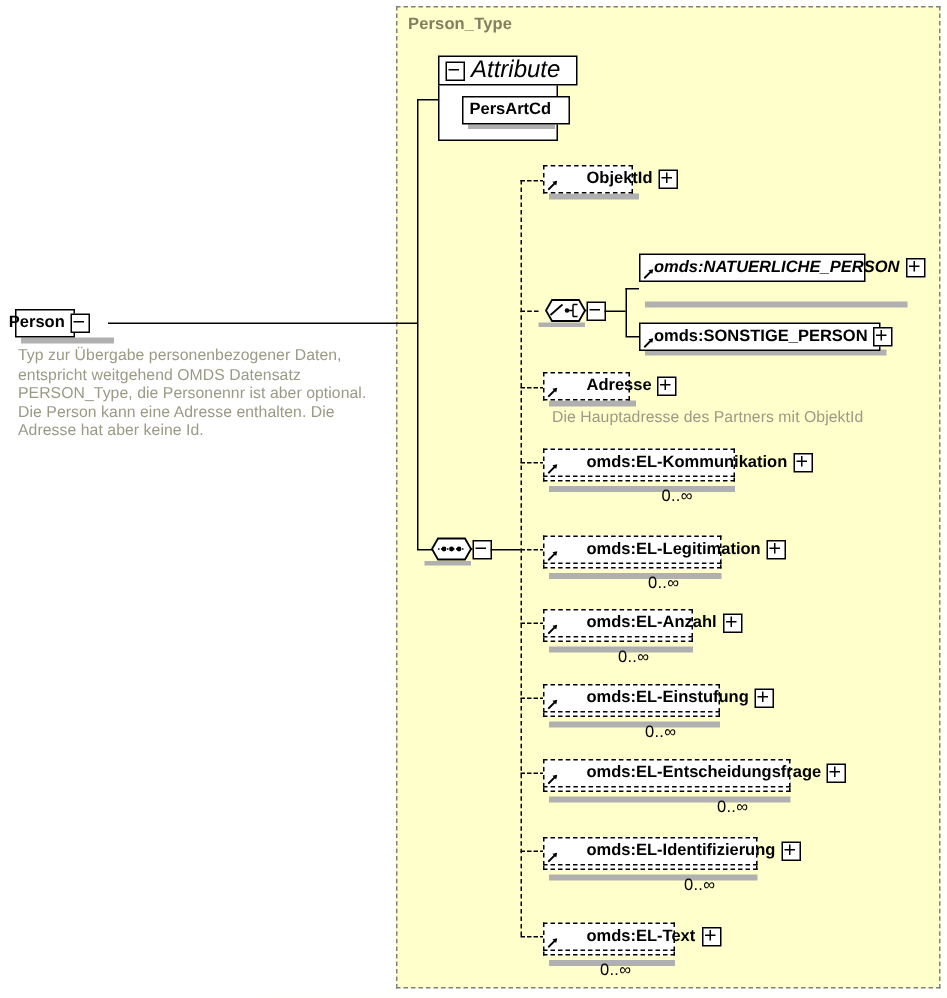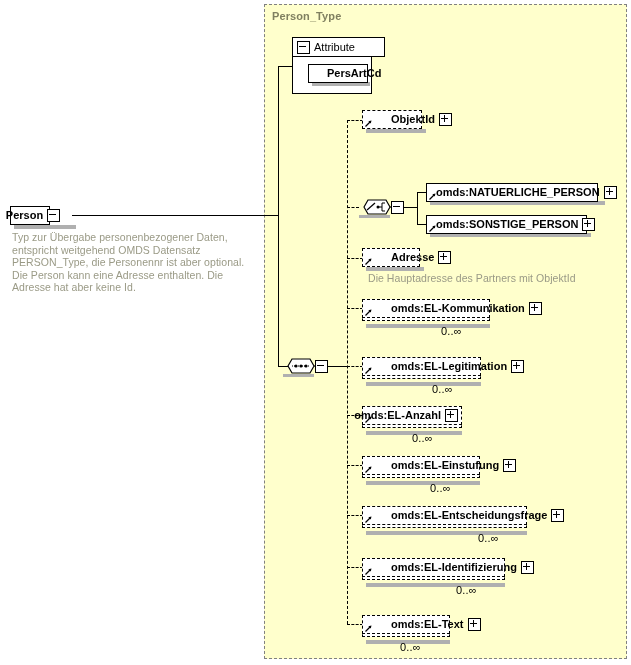--- a/index.html
+++ b/index.html
@@ -125,21 +125,22 @@
     width: 93px;
     height: 20px;
     border: 1px solid #000000;
     background: #ffffff;
     box-sizing: border-box;
     display: flex;
     align-items: center;
     padding-left: 3px;
   }
   .attr-group .label {
-    font-size: 11px;
+    font-size: 16px;
+    font-style: italic;
     color: #000000;
     margin-left: 4px;
   }
   .attr-body {
     position: absolute;
     left: 292px;
     top: 56px;
     width: 80px;
     height: 38px;
     border: 1px solid #000000;
@@ -221,21 +222,21 @@
   <div class="ln-v" style="left:278px; top:66px; height:300px;"></div>
   <div class="ln-h" style="left:278px; top:66px; width:16px;"></div>
   <div class="ln-h" style="left:278px; top:366px; width:12px;"></div>
 
   <div class="attr-body"></div>
   <div class="attr-group">
     <span class="ctrl"></span>
     <span class="label">Attribute</span>
   </div>
   <div class="shadow" style="left:312px; top:82px; width:58px;"></div>
-  <div class="node solid" style="left:308px; top:64px; width:60px; padding-left:18px;">
+  <div class="node solid" style="left:308px; top:64px; width:72px; padding-left:4px;">
     <span class="label">PersArtCd</span>
   </div>
 
   <div class="compositor" style="left:282px; top:355px;">
     <svg width="46" height="24" viewBox="0 0 46 24">
       <polygon points="6,11 10,4 28,4 32,11 28,18 10,18 6,11" fill="#ffffff" stroke="#000000" stroke-width="1.2"></polygon>
       <line x1="10" y1="11" x2="28" y2="11" stroke="#000000" stroke-width="1" stroke-dasharray="1,1"></line>
       <circle cx="14" cy="11" r="1.6" fill="#000000"></circle>
       <circle cx="19" cy="11" r="1.6" fill="#000000"></circle>
       <circle cx="24" cy="11" r="1.6" fill="#000000"></circle>
@@ -273,21 +274,21 @@
       <line x1="32" y1="11" x2="34" y2="11" stroke="#000000" stroke-width="1"></line>
     </svg>
     <span class="comp-ctrl" style="left:33px; top:5px;"></span>
   </div>
   <div class="ln-h" style="left:403px; top:207px; width:14px;"></div>
   <div class="ln-v" style="left:417px; top:192px; height:32px;"></div>
   <div class="ln-h" style="left:417px; top:192px; width:9px;"></div>
   <div class="ln-h" style="left:417px; top:224px; width:9px;"></div>
 
   <div class="shadow" style="left:430px; top:201px; width:175px;"></div>
-  <div class="node solid" style="left:426px; top:183px; width:172px;">
+  <div class="node solid" style="left:426px; top:169px; width:151px;font-style:italic;">
     <svg class="arrow" viewBox="0 0 7 7">
       <path d="M0.5,6.5 L5.5,1.5" stroke="#000000" stroke-width="1.2" fill="none"></path>
       <path d="M6.5,0.5 L3.3,1.2 L5.8,3.6 Z" fill="#000000"></path>
     </svg>
     <span class="label" style="flex:1;">omds:NATUERLICHE_PERSON</span>
     <span class="ctrl plus"></span>
   </div>
 
   <div class="shadow" style="left:430px; top:233px; width:161px;"></div>
   <div class="node solid" style="left:426px; top:215px; width:161px;">
@@ -333,21 +334,21 @@
       <path d="M6.5,0.5 L3.3,1.2 L5.8,3.6 Z" fill="#000000"></path>
     </svg>
     <span class="label" style="flex:1;">omds:EL-Legitimation</span>
     <span class="ctrl plus"></span>
   </div>
   <div class="mult" style="left:432px; top:383px;">0..∞</div>
 
   <div class="ln-h dash" style="left:347px; top:415px; width:16px;"></div>
   <div class="shadow" style="left:366px; top:431px; width:96px;"></div>
   <div class="stack" style="left:362px; top:421px; width:100px;"></div>
-  <div class="node dashed" style="left:362px; top:406px; width:100px;justify-content:flex-end;">
+  <div class="node dashed" style="left:362px; top:406px; width:100px;">
     <svg class="arrow" viewBox="0 0 7 7">
       <path d="M0.5,6.5 L5.5,1.5" stroke="#000000" stroke-width="1.2" fill="none"></path>
       <path d="M6.5,0.5 L3.3,1.2 L5.8,3.6 Z" fill="#000000"></path>
     </svg>
     <span class="label" style="flex:1;">omds:EL-Anzahl</span>
     <span class="ctrl plus"></span>
   </div>
   <div class="mult" style="left:412px; top:432px;">0..∞</div>
 
   <div class="ln-h dash" style="left:347px; top:465px; width:16px;"></div>

